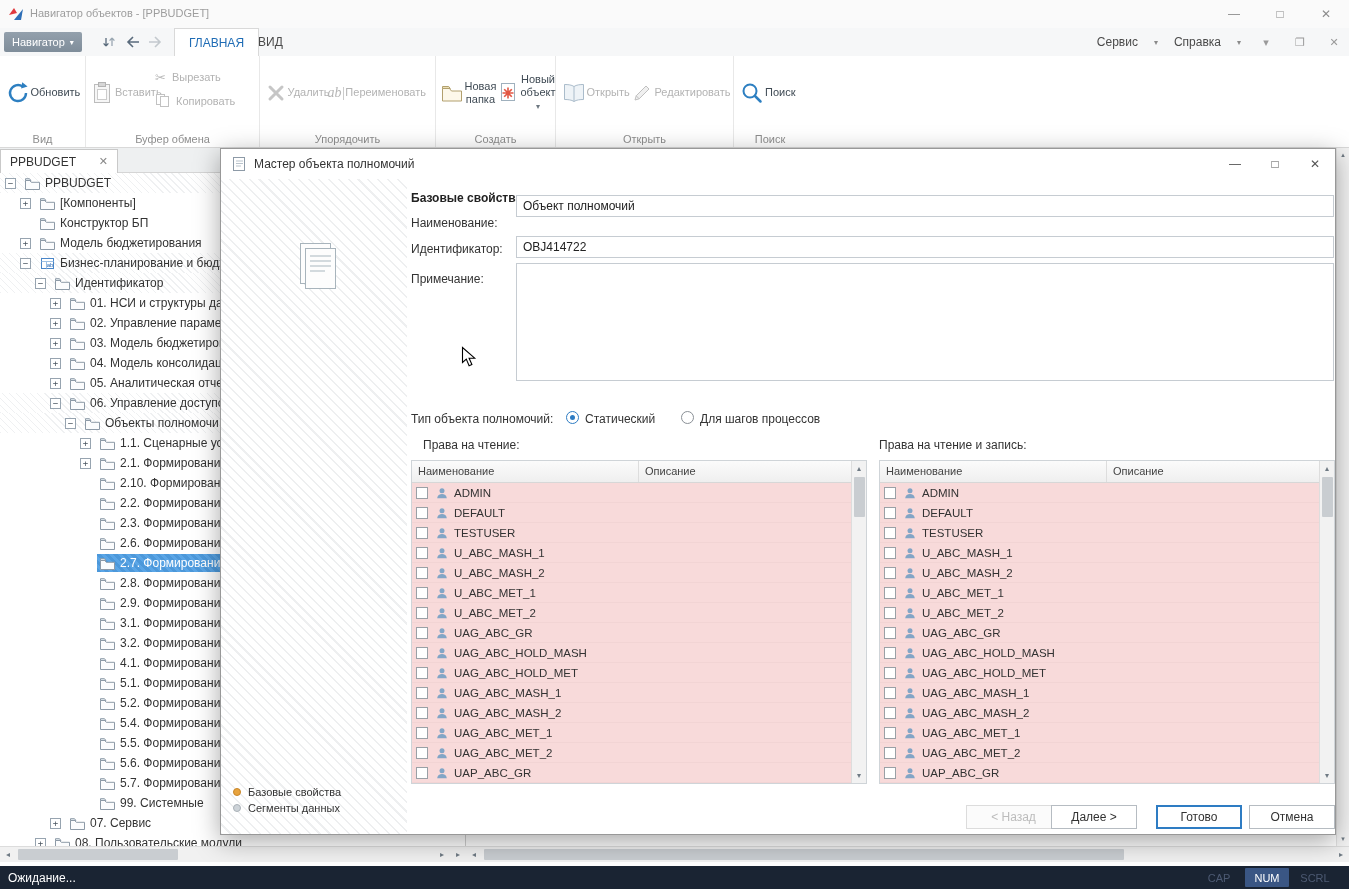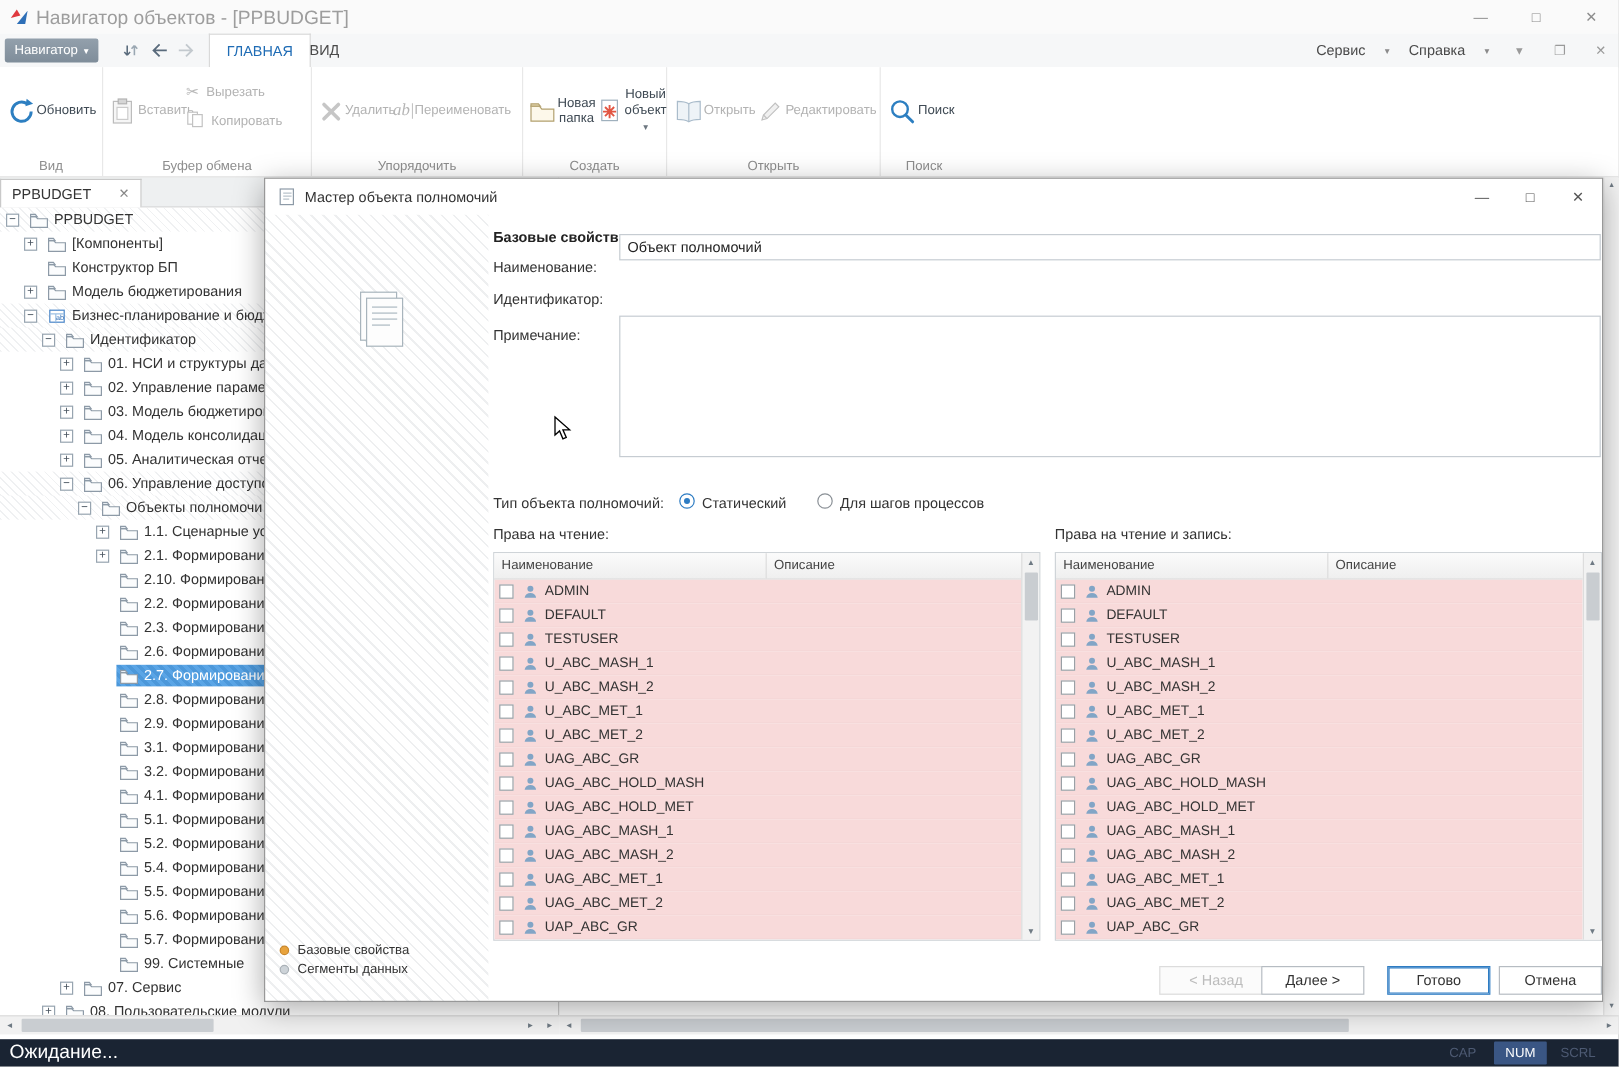--- a/index.html
+++ b/index.html
@@ -3,21 +3,21 @@
 <meta charset="utf-8">
 <style>
   * { margin:0; padding:0; box-sizing:border-box; }
   html,body { width:1349px; height:889px; }
   body { font-family:"Liberation Sans","DejaVu Sans",sans-serif; font-size:12px; color:#333; background:#888; }
   .app { position:relative; width:1349px; height:889px; background:#fff; overflow:hidden; }
 
   
   .titlebar { position:absolute; left:0; top:0; width:100%; height:28px; background:#fafafa; }
   .app-logo { position:absolute; left:8px; top:6px; }
-  .title-text { position:absolute; left:30px; top:7px; font-size:16px; color:#9d9d9d; }
+  .title-text { position:absolute; left:30px; top:7px; font-size:11px; color:#9d9d9d; }
   .win-ctrls { position:absolute; right:0; top:0; height:28px; display:flex; }
   .win-btn { width:46px; height:28px; display:flex; align-items:center; justify-content:center; color:#8c8c8c; font-size:12px; }
 
   
   .tabrow { position:absolute; left:0; top:28px; width:100%; height:28px; background:#f6f7f8; }
   .nav-btn { position:absolute; left:4px; top:4px; height:20px; padding:0 8px; background:linear-gradient(#93a0ac,#7f8d9a); color:#fff; font-size:11px; display:flex; align-items:center; gap:5px; border-radius:2px; }
   .nav-btn .dd { font-size:8px; }
   .qicon { position:absolute; top:6px; width:18px; height:16px; display:flex; align-items:center; justify-content:center; }
   .rtab { position:absolute; top:0; height:28px; padding:0 14px; display:flex; align-items:center; font-size:12px; color:#4a4a4a; }
   .rtab.active { background:#fff; border:1px solid #d9d9d9; border-bottom:none; color:#1f6cb5; }
@@ -60,21 +60,21 @@
   .vscroll-main { position:absolute; left:1336px; top:148px; width:13px; height:698px; background:#f3f3f3; border-left:1px solid #e0e0e0; }
   .hscroll { position:absolute; top:846px; height:16px; background:#f1f1f1; border-top:1px solid #dcdcdc; }
   .hs-left { left:0; width:466px; }
   .hs-right { left:466px; width:883px; }
   .sarrow { position:absolute; top:0; width:16px; height:15px; color:#6f7a84; font-size:8px; text-align:center; line-height:15px; }
   .hthumb { position:absolute; top:2px; height:11px; background:#c9cdd1; border-radius:1px; }
   .varrow { position:absolute; left:0; width:12px; height:14px; color:#6f7a84; font-size:7px; text-align:center; line-height:14px; }
 
   
   .statusbar { position:absolute; left:0; top:866px; width:100%; height:23px; background:#1a2433; display:flex; align-items:center; }
-  .status-text { margin-left:8px; color:#fff; font-size:16px; }
+  .status-text { margin-left:8px; color:#fff; font-size:12px; }
   .indicators { position:absolute; right:12px; top:0; height:23px; display:flex; align-items:center; gap:4px; }
   .ind { min-width:44px; height:19px; display:flex; align-items:center; justify-content:center; font-size:11px; color:#4d5a73; border-radius:1px; }
   .ind.active { background:#3a5684; color:#fff; }
 
   
   .dialog { position:absolute; left:220px; top:148px; width:1116px; height:687px; background:#fff; border:1px solid #989898; box-shadow:0 6px 24px rgba(0,0,0,.35); z-index:10; }
   .dlg-title { position:absolute; left:0; top:0; width:100%; height:30px; display:flex; align-items:center; }
   .dlg-title-ico { margin-left:11px; display:inline-flex; }
   .dlg-title-text { margin-left:8px; font-size:12px; color:#333; }
   .dlg-ctrls { position:absolute; right:0; top:0; height:30px; display:flex; }
@@ -781,31 +781,32 @@
         <span>Сегменты данных</span>
       </div>
     </div>
 
     <div class="section-title">Базовые свойства</div>
 
     <div class="flabel" style="top:67px;">Наименование:</div>
     <input class="field-input" style="top: 46px;" value="Объект полномочий">
 
     <div class="flabel" style="top:93px;">Идентификатор:</div>
+    <input class="field-input" style="top: 87px;" value="OBJ414722">
 
     <div class="flabel" style="top:123px;">Примечание:</div>
     <textarea class="note-area" style=""></textarea>
 
     <div class="flabel" style="top:263px;">Тип объекта полномочий:</div>
     <span class="radio sel" style="left:345px; top:262px;"></span>
     <span class="rlabel" style="left:364px; top:263px;">Статический</span>
     <span class="radio" style="left:460px; top:262px;"></span>
     <span class="rlabel" style="left:479px; top:263px;">Для шагов процессов</span>
 
-    <div class="panel-title" style="left:190px;text-align:right;">Права на чтение:</div>
+    <div class="panel-title" style="left:202px;text-align:right;">Права на чтение:</div>
     <div class="panel-title" style="left:658px;">Права на чтение и запись:</div>
 
     <div class="grid" style="left:190px;">
       <div class="grid-head">
         <div class="gh-col1">Наименование</div>
         <div class="gh-col2">Описание</div>
       </div>
       <div class="member-list">
           <div class="member-row">
             <span class="cb"></span>

